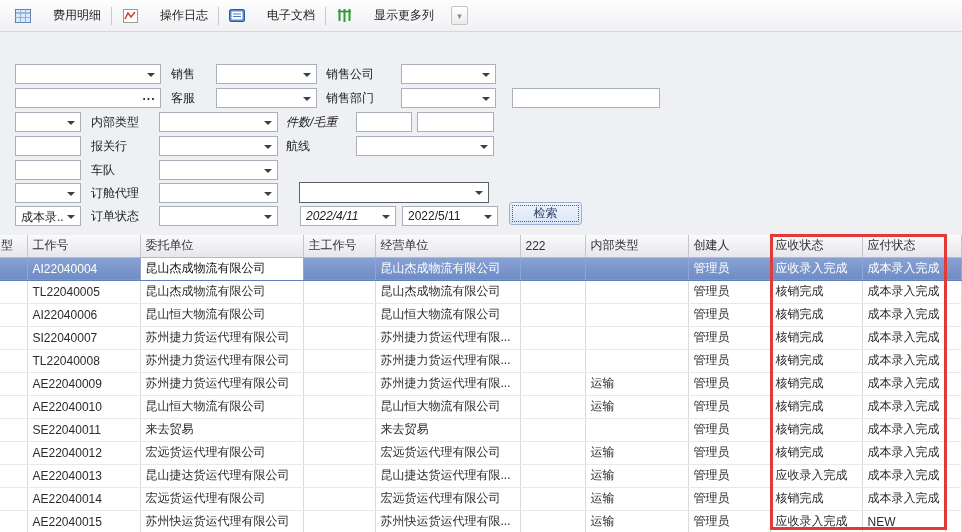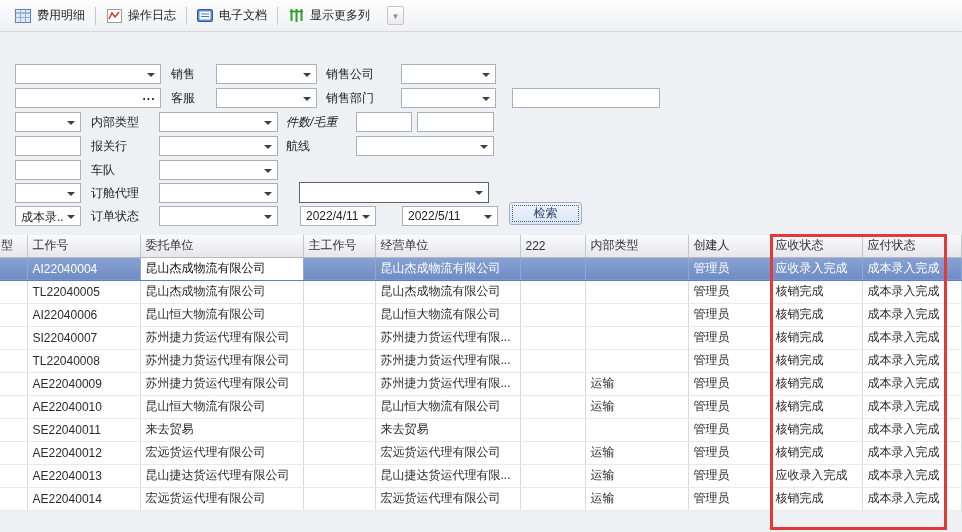--- a/index.html
+++ b/index.html
@@ -9,21 +9,21 @@
     background:#eef0f3;
     font-family:"Liberation Sans","DejaVu Sans",sans-serif;
     font-size:12px; color:#222;
   }
   
   .toolbar {
     height:32px; display:flex; align-items:center; padding-left:6px;
     background:linear-gradient(#fdfdfe,#f0f1f3);
     border-bottom:1px solid #d6d7da;
   }
-  .tb-btn { display:flex; align-items:center; gap:6px; padding:4px 9px; cursor:default; white-space:nowrap; }
+  .tb-btn { display:flex; align-items:center; gap:22px; padding:4px 9px; cursor:default; white-space:nowrap; }
   .tb-sep { width:1px; height:18px; background:#c7c8cb; margin:0 1px; }
   .tb-icon { display:inline-flex; width:16px; height:15px; align-items:center; justify-content:center; }
   .tb-arrow-btn {
     margin-left:8px; width:17px; height:19px; border:1px solid #c3c4c7; border-radius:2px;
     background:linear-gradient(#ffffff,#ebebed); color:#8a8a8a; font-size:9px;
     display:flex; align-items:center; justify-content:center;
   }
   
   .filters { position:absolute; left:16px; top:0; width:962px; height:234px; }
   .f-label { position:absolute; height:20px; line-height:20px; white-space:nowrap; color:#1c1c1c; }
@@ -204,21 +204,21 @@
 
   <div class="combo" style="left:-1px; top:206px; width:66px;">
     <span class="val">成本录...</span>
     <span class="arr"></span>
   </div>
   <div class="f-label" style="left:75px; top:206px;">订单状态</div>
   <div class="combo" style="left:143px; top:206px; width:119px;">
     <span class="val"></span>
       <span class="arr"></span>
   </div>
-  <div class="combo" style="left:284px; top:206px; width:76px;">
+  <div class="combo" style="left:284px; top:206px; width:96px;font-style:italic;">
     <span class="val">2022/4/11</span>
     <span class="arr"></span>
   </div>
   <div class="combo" style="left:386px; top:206px; width:96px;padding-left:12px;">
     <span class="val">2022/5/11</span>
     <span class="arr"></span>
   </div>
   <div class="search-btn">检索</div>
 </div>
 
@@ -388,16 +388,29 @@
         <td>宏远货运代理有限公司</td>
         <td></td>
         <td>宏远货运代理有限公司</td>
         <td></td>
         <td>运输</td>
         <td>管理员</td>
         <td>核销完成</td>
         <td>成本录入完成</td>
         <td></td>
       </tr>
+      <tr>
+        <td></td>
+        <td>AE22040015</td>
+        <td>苏州快运货运代理有限公司</td>
+        <td></td>
+        <td>苏州快运货运代理有限...</td>
+        <td></td>
+        <td>运输</td>
+        <td>管理员</td>
+        <td>应收录入完成</td>
+        <td>NEW</td>
+        <td></td>
+      </tr>
     </tbody>
 </table>
 
 <div class="red-annotation"></div>
 
 </body></html>

